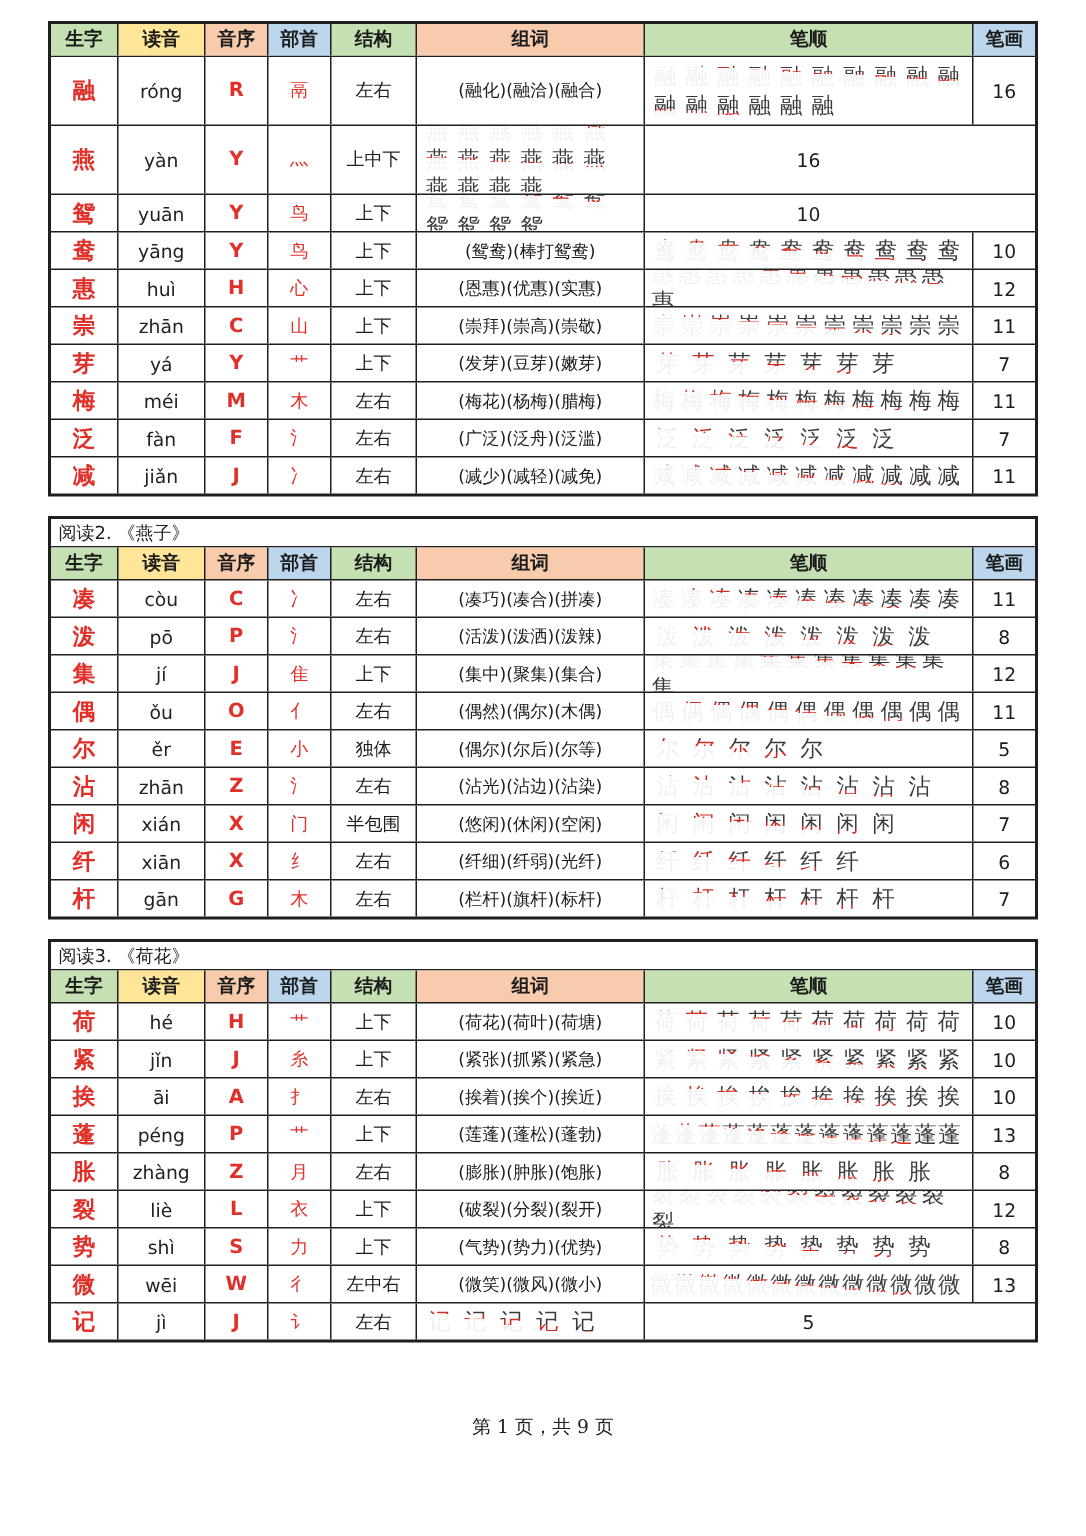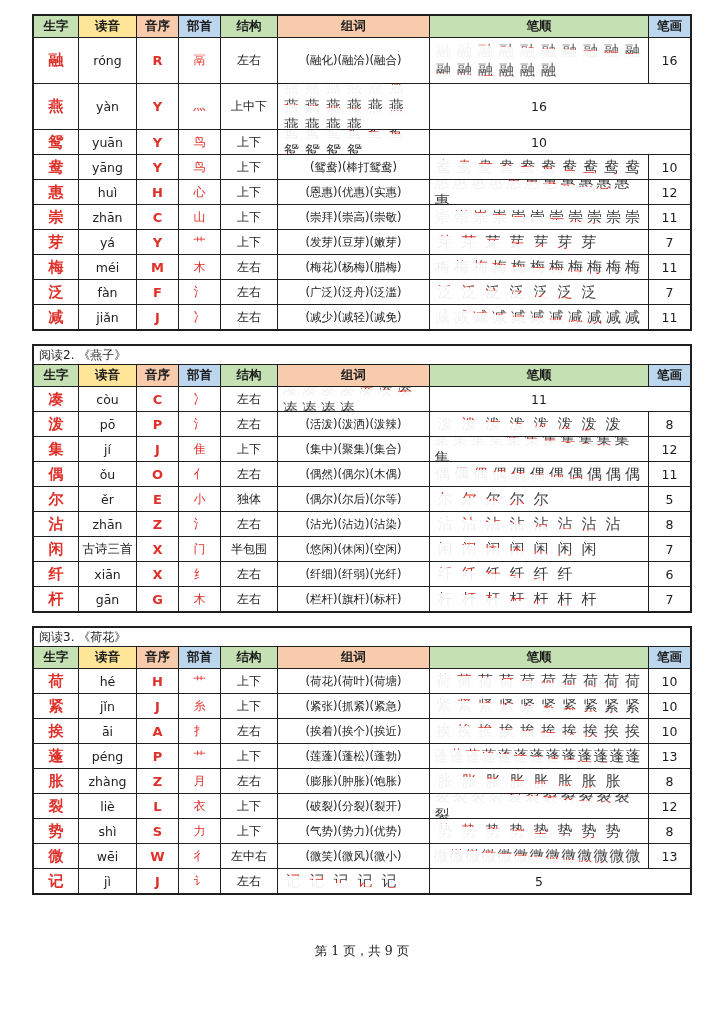--- a/index.html
+++ b/index.html
@@ -330,20 +330,21 @@
           <div class="hcell hc-green">笔顺</div>
           <div class="hcell hc-blue">笔画</div>
         </div>
     <div>
   <div class="row">
     <div class="cell char">凑</div>
     <div class="cell pinyin">còu</div>
     <div class="cell initial">C</div>
     <div class="cell radical">冫</div>
     <div class="cell structure">左右</div>
+    <div class="cell words">(凑巧)(凑合)(拼凑)</div>
     <div class="cell strokeorder">
               <span class="stroke-step" style="width: 19px; background-image: linear-gradient(rgb(58, 58, 58) 0%, rgb(208, 43, 32) 0%, rgb(208, 43, 32) 9.1%, rgba(0, 0, 0, 0.06) 9.1%);">凑</span>
               <span class="stroke-step" style="width: 19px; background-image: linear-gradient(rgb(58, 58, 58) 9.1%, rgb(208, 43, 32) 9.1%, rgb(208, 43, 32) 18.2%, rgba(0, 0, 0, 0.06) 18.2%);">凑</span>
               <span class="stroke-step" style="width: 19px; background-image: linear-gradient(rgb(58, 58, 58) 18.2%, rgb(208, 43, 32) 18.2%, rgb(208, 43, 32) 27.3%, rgba(0, 0, 0, 0.06) 27.3%);">凑</span>
               <span class="stroke-step" style="width: 19px; background-image: linear-gradient(rgb(58, 58, 58) 27.3%, rgb(208, 43, 32) 27.3%, rgb(208, 43, 32) 36.4%, rgba(0, 0, 0, 0.06) 36.4%);">凑</span>
               <span class="stroke-step" style="width: 19px; background-image: linear-gradient(rgb(58, 58, 58) 36.4%, rgb(208, 43, 32) 36.4%, rgb(208, 43, 32) 45.5%, rgba(0, 0, 0, 0.06) 45.5%);">凑</span>
               <span class="stroke-step" style="width: 19px; background-image: linear-gradient(rgb(58, 58, 58) 45.5%, rgb(208, 43, 32) 45.5%, rgb(208, 43, 32) 54.5%, rgba(0, 0, 0, 0.06) 54.5%);">凑</span>
               <span class="stroke-step" style="width: 19px; background-image: linear-gradient(rgb(58, 58, 58) 54.5%, rgb(208, 43, 32) 54.5%, rgb(208, 43, 32) 63.6%, rgba(0, 0, 0, 0.06) 63.6%);">凑</span>
               <span class="stroke-step" style="width: 19px; background-image: linear-gradient(rgb(58, 58, 58) 63.6%, rgb(208, 43, 32) 63.6%, rgb(208, 43, 32) 72.7%, rgba(0, 0, 0, 0.06) 72.7%);">凑</span>
               <span class="stroke-step" style="width: 19px; background-image: linear-gradient(rgb(58, 58, 58) 72.7%, rgb(208, 43, 32) 72.7%, rgb(208, 43, 32) 81.8%, rgba(0, 0, 0, 0.06) 81.8%);">凑</span>
@@ -452,21 +453,21 @@
               <span class="stroke-step" style="width: 24px; background-image: linear-gradient(rgb(58, 58, 58) 50%, rgb(208, 43, 32) 50%, rgb(208, 43, 32) 62.5%, rgba(0, 0, 0, 0.06) 62.5%);">沾</span>
               <span class="stroke-step" style="width: 24px; background-image: linear-gradient(rgb(58, 58, 58) 62.5%, rgb(208, 43, 32) 62.5%, rgb(208, 43, 32) 75%, rgba(0, 0, 0, 0.06) 75%);">沾</span>
               <span class="stroke-step" style="width: 24px; background-image: linear-gradient(rgb(58, 58, 58) 75%, rgb(208, 43, 32) 75%, rgb(208, 43, 32) 87.5%, rgba(0, 0, 0, 0.06) 87.5%);">沾</span>
               <span class="stroke-step" style="width: 24px; background-image: linear-gradient(rgb(58, 58, 58) 87.5%, rgb(208, 43, 32) 87.5%, rgb(208, 43, 32) 100%, rgba(0, 0, 0, 0.06) 100%);">沾</span>
             </div>
     <div class="cell count">8</div>
   </div>
 
   <div class="row">
     <div class="cell char">闲</div>
-    <div class="cell pinyin">古诗三首</div>
+    <div class="cell pinyin">xián</div>
     <div class="cell initial">X</div>
     <div class="cell radical">门</div>
     <div class="cell structure">半包围</div>
     <div class="cell words">(悠闲)(休闲)(空闲)</div>
     <div class="cell strokeorder">
               <span class="stroke-step" style="width: 24px; background-image: linear-gradient(rgb(58, 58, 58) 0%, rgb(208, 43, 32) 0%, rgb(208, 43, 32) 14.3%, rgba(0, 0, 0, 0.06) 14.3%);">闲</span>
               <span class="stroke-step" style="width: 24px; background-image: linear-gradient(rgb(58, 58, 58) 14.3%, rgb(208, 43, 32) 14.3%, rgb(208, 43, 32) 28.6%, rgba(0, 0, 0, 0.06) 28.6%);">闲</span>
               <span class="stroke-step" style="width: 24px; background-image: linear-gradient(rgb(58, 58, 58) 28.6%, rgb(208, 43, 32) 28.6%, rgb(208, 43, 32) 42.9%, rgba(0, 0, 0, 0.06) 42.9%);">闲</span>
               <span class="stroke-step" style="width: 24px; background-image: linear-gradient(rgb(58, 58, 58) 42.9%, rgb(208, 43, 32) 42.9%, rgb(208, 43, 32) 57.1%, rgba(0, 0, 0, 0.06) 57.1%);">闲</span>
               <span class="stroke-step" style="width: 24px; background-image: linear-gradient(rgb(58, 58, 58) 57.1%, rgb(208, 43, 32) 57.1%, rgb(208, 43, 32) 71.4%, rgba(0, 0, 0, 0.06) 71.4%);">闲</span>

